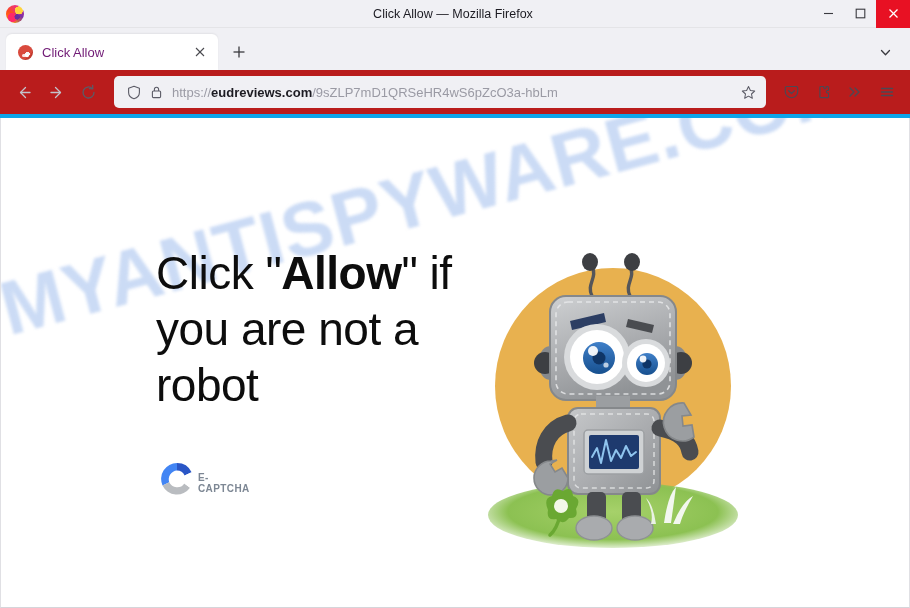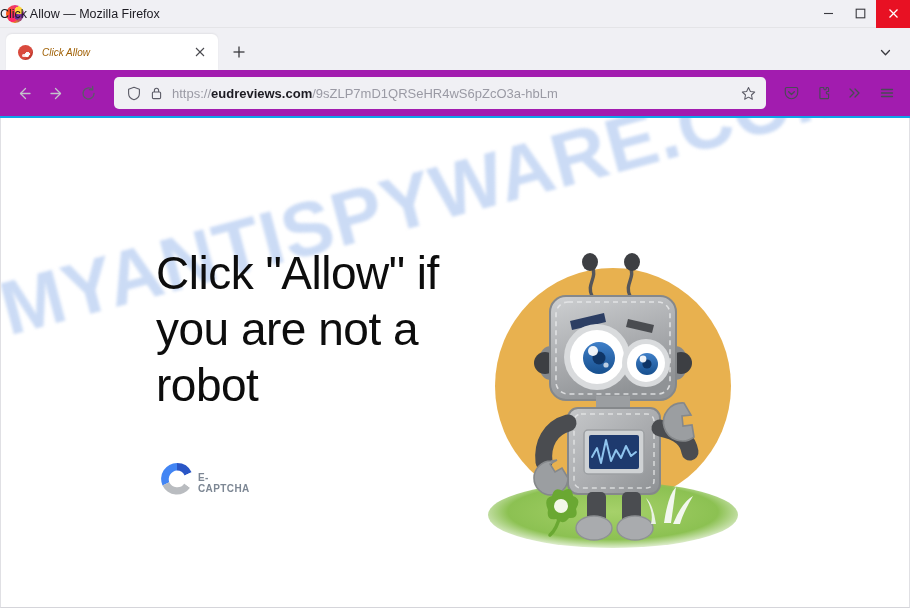--- a/index.html
+++ b/index.html
@@ -39,21 +39,21 @@
     background:
       radial-gradient(circle at 62% 66%, #6a2f9e 0 16%, rgba(106,47,158,0) 17%),
       radial-gradient(circle at 34% 70%, #ff2a68 0 26%, rgba(255,42,104,0) 27%),
       radial-gradient(circle at 72% 30%, #ffd43b 0 22%, rgba(255,212,59,0) 23%),
       conic-gradient(from 200deg, #ff9500, #ff4b1f, #e8318a, #7c2ea8, #ff9500);
     flex: 0 0 auto;
   }
   .title-text {
     position: absolute;
     left: 0; right: 4px;
-    text-align: left;
+    text-align: center;
     font-size: 12.5px;
     color: #1c1b22;
     pointer-events: none;
   }
   .wincontrols {
     margin-left: auto;
     display: flex;
     height: 28px;
     z-index: 2;
   }
@@ -97,27 +97,26 @@
   .tab-favicon::after {
     content: "";
     position: absolute;
     left: 4px; bottom: 2.5px;
     width: 7px; height: 3px;
     border-radius: 2px;
     background: #ffffff;
     opacity: .85;
   }
   .tab-title {
-    font-size: 10px;
-    color: #a16207;
+    font-size: 13px;
+    color: #701a75;
     white-space: nowrap;
     overflow: hidden;
     text-overflow: ellipsis;
     flex: 1 1 auto;
-    font-style: italic;
   }
   .tab-close {
     width: 20px; height: 20px;
     display: flex; align-items: center; justify-content: center;
     color: #4a4a4f;
     border-radius: 4px;
     flex: 0 0 20px;
   }
   .newtab {
     width: 30px; height: 30px;
@@ -132,25 +131,25 @@
     margin-bottom: 5px;
     width: 26px; height: 26px;
     display: flex; align-items: center; justify-content: center;
     color: #3a3a3f;
   }
 
   
   .navbar {
     height: 48px;
     flex: 0 0 48px;
-    background: #a21caf;
+    background: #b91c1c;
     display: flex;
     align-items: center;
     padding: 8px 8px;
-    border-bottom: 2px solid #0ea5e9;
+    border-bottom: 4px solid #0ea5e9;
   }
   .navbtn {
     width: 32px; height: 32px;
     display: flex; align-items: center; justify-content: center;
     border-radius: 5px;
     color: #5b5b66;
     flex: 0 0 32px;
   }
   .navbtn.disabled { color: #c3c3cb; }
 
@@ -238,21 +237,21 @@
     top: 127px;
     width: 330px;
   }
   .headline {
     font-size: 46px;
     line-height: 1.22;
     color: #0d0d0d;
     font-weight: 400;
     letter-spacing: -0.5px;
   }
-  .headline b { font-weight: 400; }
+  .headline b { font-weight: 700; }
 
   .captcha {
     margin-top: 45px;
     width: 74px;
     display: flex;
     flex-direction: row;
     align-items: center;
   }
   .captcha-mark {
     width: 42px; height: 42px;

